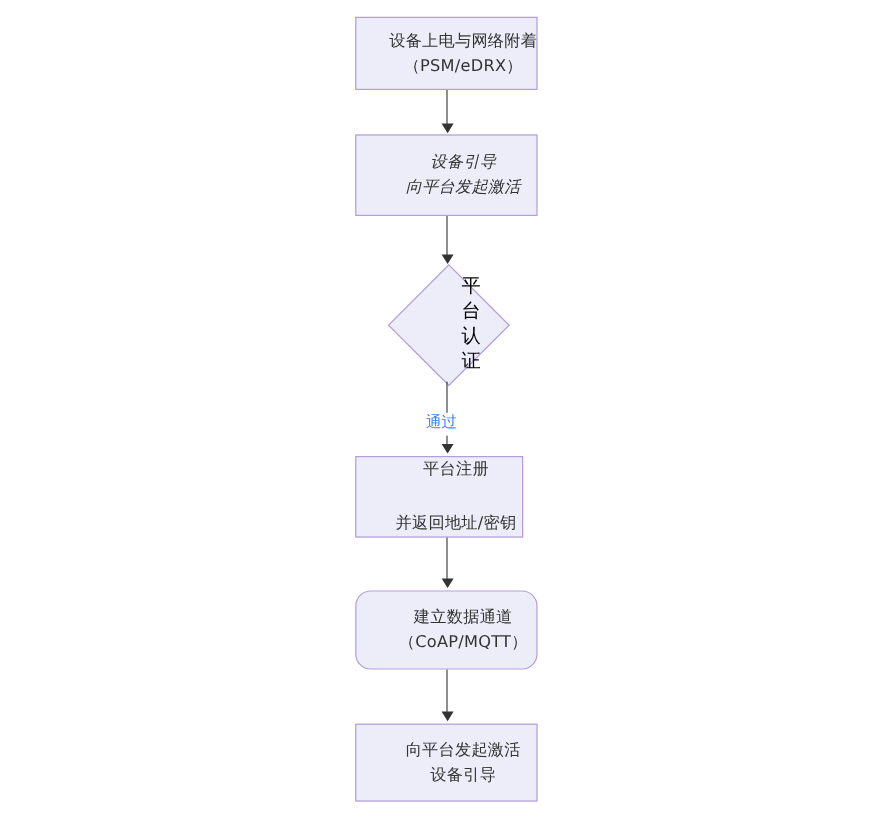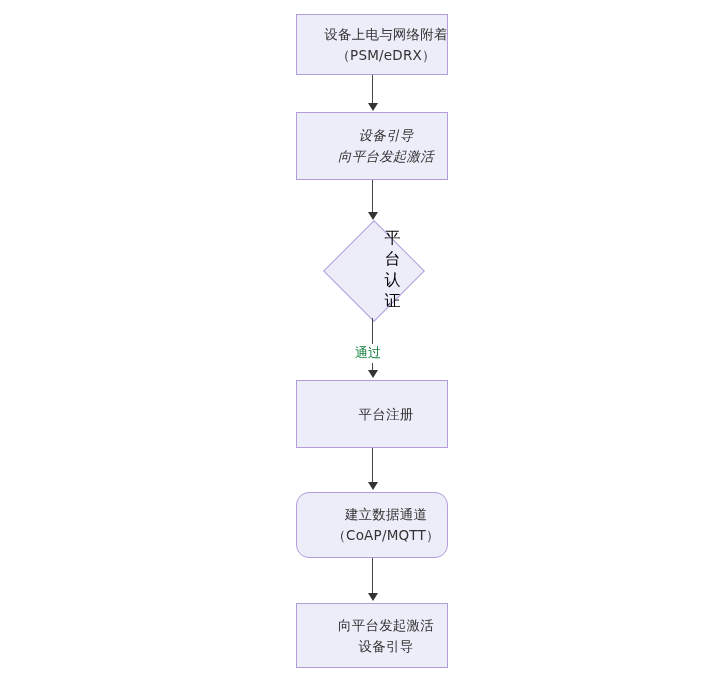--- a/index.html
+++ b/index.html
@@ -75,21 +75,21 @@
     height: 0;
     border-left: 5px solid transparent;
     border-right: 5px solid transparent;
     border-top: 8px solid #333333;
   }
 
   
   .edge-label {
     position: absolute;
     background: #ffffff;
-    color: #15803d;
+    color: #3b82f6;
     font-size: 13px;
     line-height: 1.3;
     padding: 1px 3px;
     white-space: nowrap;
     text-align: center;
   }
 </style>
 </head>
 <body>
 
@@ -113,22 +113,23 @@
 
   <div style="position:absolute; left:324px; top:222px; width:98px; height:96px;">
     <div class="node-decision" style="position:absolute; left:14px; top:13px;"></div>
     <div class="diamond-label" style="position:absolute; left:49px; top:48px; transform:translate(-50%,-50%);margin-left:24px;">平台认证</div>
   </div>
 
   <div class="connector" style="left:372px; top:318px; height:52px;"></div>
   <div class="edge-label" style="left:352px; top:344px;">通过</div>
   <div class="arrowhead" style="left:367.5px; top:370px;"></div>
 
-  <div class="node node-process" style="left:296px; top:380px; width:152px; height:68px;">
+  <div class="node node-process" style="left:296px; top:380px; width:140px; height:68px;justify-content:space-between;">
     <span class="line">平台注册</span>
+    <span class="line">并返回地址/密钥</span>
   </div>
 
   <div class="connector" style="left:372px; top:448px; height:36px;"></div>
   <div class="arrowhead" style="left:367.5px; top:482px;"></div>
 
   <div class="node node-process" style="left:296px; top:492px; width:152px; height:66px;border-radius:13px;">
     <span class="line">建立数据通道</span>
     <span class="line">（CoAP/MQTT）</span>
   </div>
 

